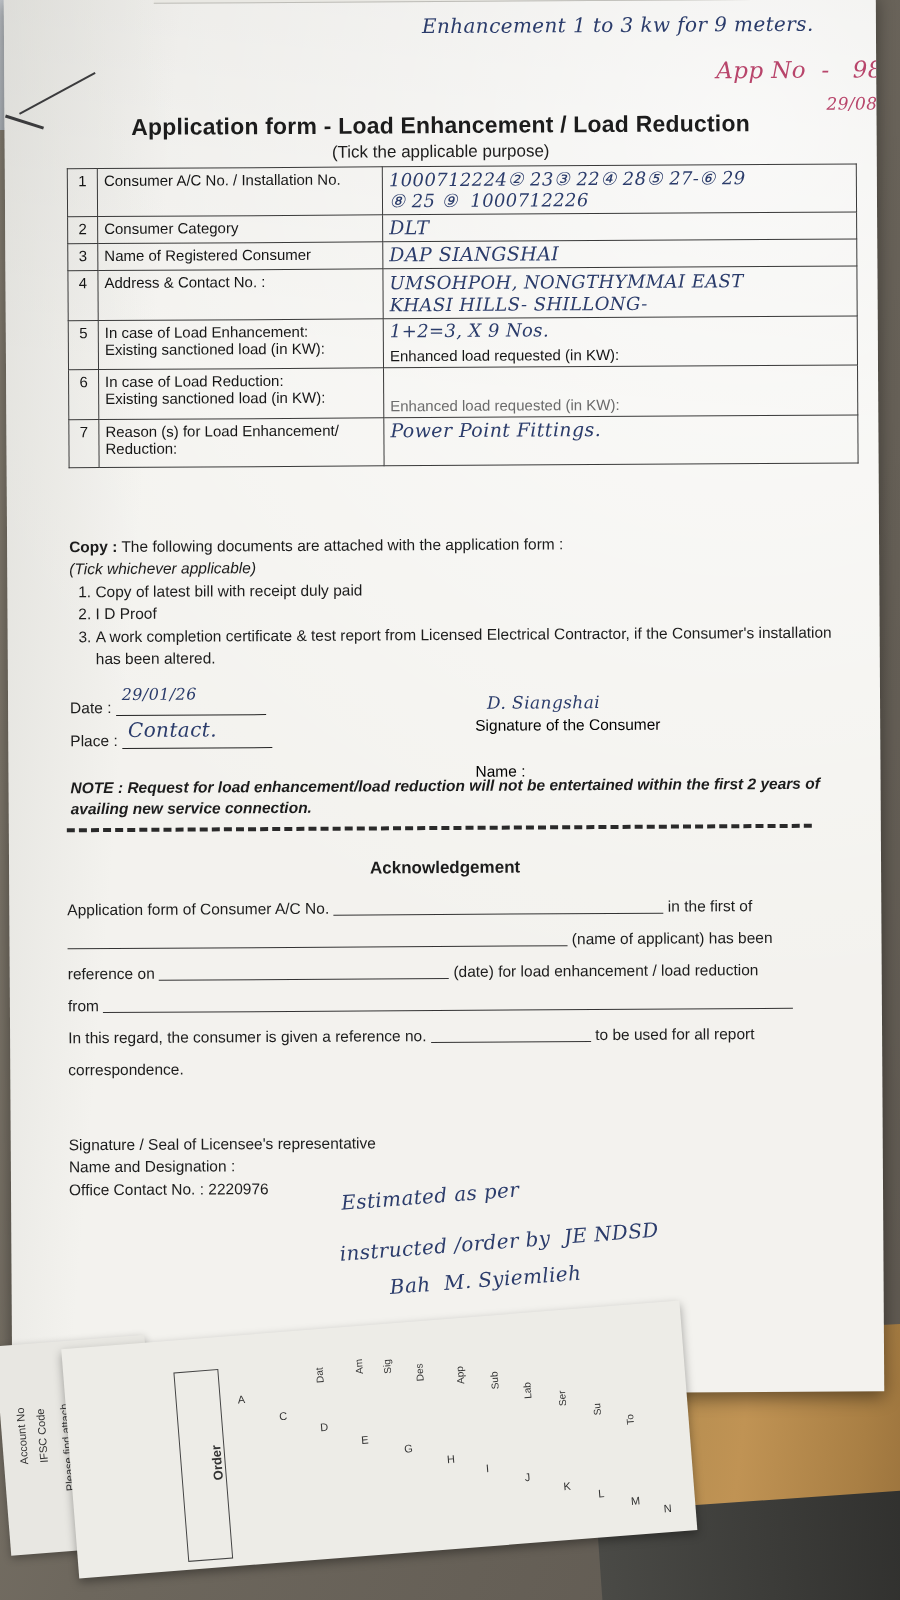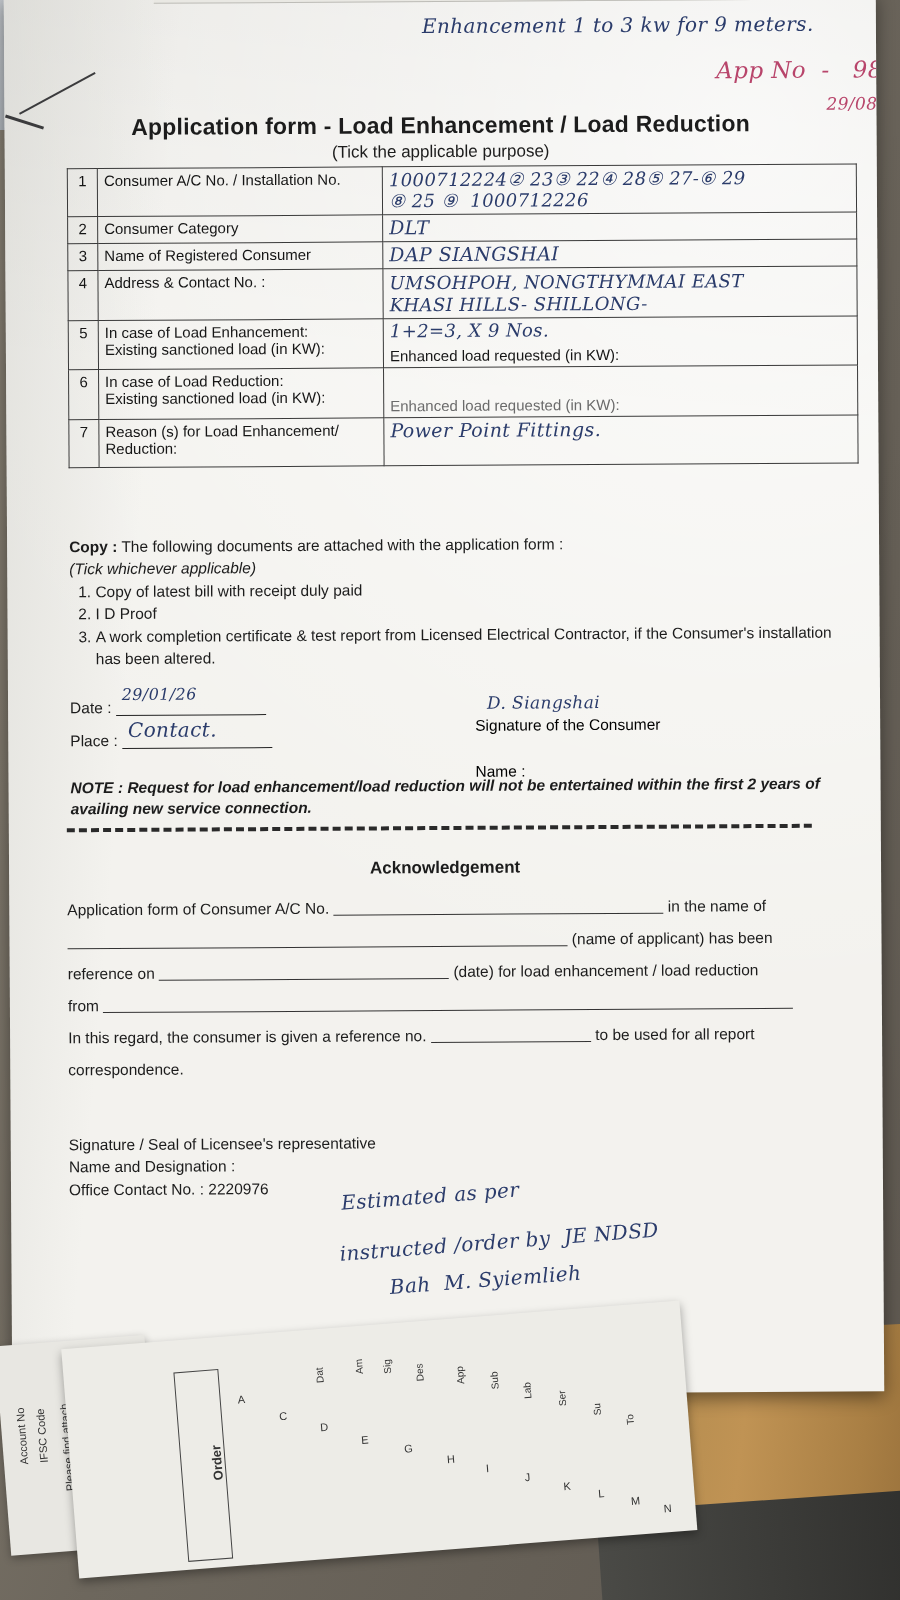--- a/index.html
+++ b/index.html
@@ -284,21 +284,21 @@
 
   <div class="p note-italic">NOTE : Request for load enhancement/load reduction will not be entertained within the first 2 years of availing new service connection.</div>
   <div class="dashes"></div>
 
   <div class="p ack-title">Acknowledgement</div>
 
   <div class="p ack-body">
     <div>
       <span>Application form of Consumer A/C No.</span>
       <span class="ul" style="width:330px;"></span>
-      <span>in the name of</span>
+      <span>in the first of</span>
     </div>
     <div>
       <span class="ul" style="width:500px;"></span>
       <span>(name of applicant) has been</span>
     </div>
     <div>
       <span>reference on</span>
       <span class="ul" style="width:290px;"></span>
       <span>(date) for load enhancement / load reduction</span>
     </div>

